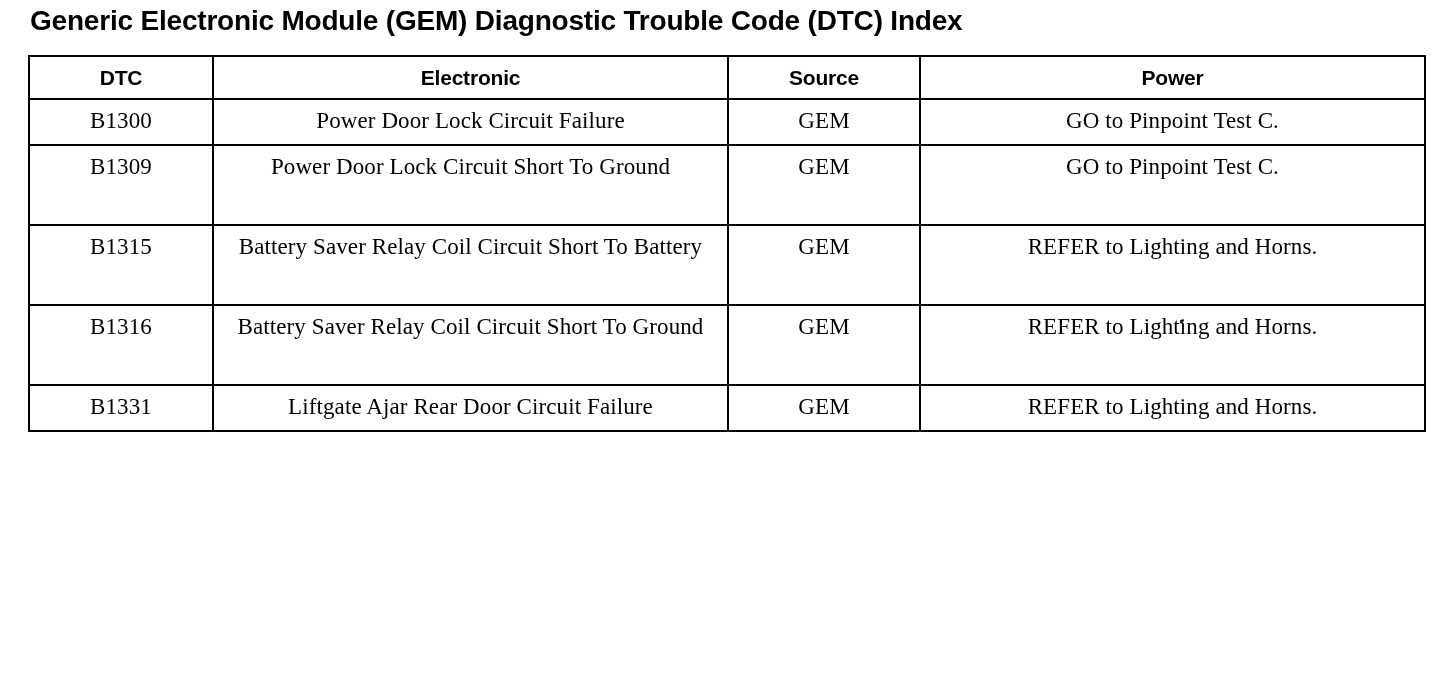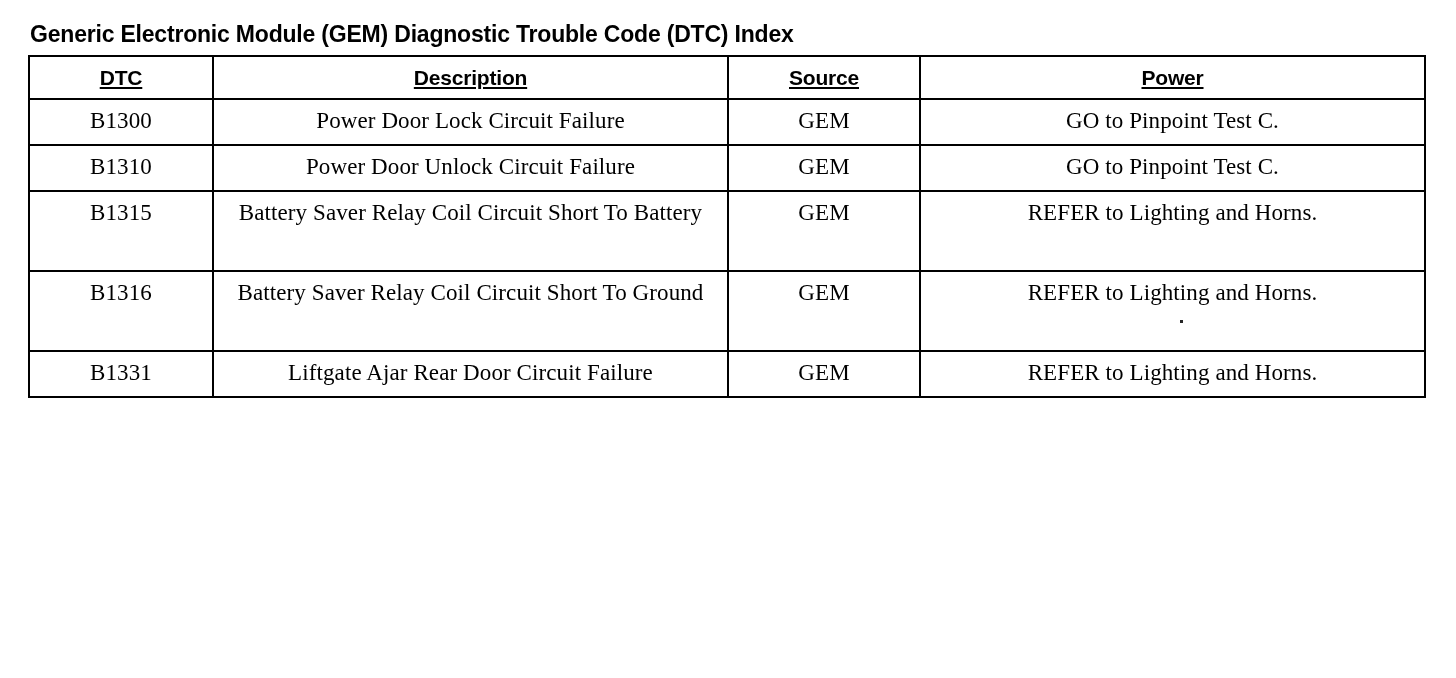--- a/index.html
+++ b/index.html
@@ -19,24 +19,24 @@
     position: relative;
     width: 1456px;
     height: 678px;
     background: #ffffff;
   }
 
   
   .doc-title {
     position: absolute;
     left: 30px;
-    top: 20px;
+    top: 7px;
     font-family: "Liberation Sans", "DejaVu Sans", sans-serif;
     font-weight: bold;
-    font-size: 23px;
+    font-size: 28px;
     line-height: 28px;
     letter-spacing: -0.2px;
     white-space: nowrap;
     color: #000000;
   }
 
   
   .dtc-table {
     position: absolute;
     left: 28px;
@@ -64,21 +64,20 @@
 
   
   .dtc-table thead th {
     font-family: "Liberation Sans", "DejaVu Sans", sans-serif;
     font-weight: bold;
     font-size: 21px;
     line-height: 24px;
     height: 41px;
     vertical-align: middle;
     letter-spacing: -0.2px;
-    text-decoration: underline;
   }
 
   
   .dtc-table tbody td {
     font-family: "Liberation Serif", "DejaVu Serif", serif;
     font-weight: normal;
     font-size: 23px;
     line-height: 36px;
     padding-top: 3px;
     padding-bottom: 3px;
@@ -115,51 +114,51 @@
   <table class="dtc-table">
     <colgroup>
       <col class="col-dtc">
       <col class="col-desc">
       <col class="col-source">
       <col class="col-action">
     </colgroup>
     <thead>
       <tr>
         <th>DTC</th>
-        <th>Description</th>
+        <th>Electronic</th>
         <th>Source</th>
         <th>Power</th>
       </tr>
     </thead>
     <tbody id="table-body">
         <tr>
           <td class="r-h1">
             <span class="cell-text">B1300</span>
           </td>
           <td class="r-h1">
             <span class="cell-text">Power Door Lock Circuit Failure</span>
           </td>
           <td class="r-h1">
             <span class="cell-text">GEM</span>
           </td>
           <td class="r-h1">
             <span class="cell-text">GO to Pinpoint Test C.</span>
           </td>
         </tr>
         <tr>
-          <td class="r-h1">
-            <span class="cell-text">B1310</span>
-          </td>
-          <td class="r-h1">
-            <span class="cell-text">Power Door Unlock Circuit Failure</span>
-          </td>
-          <td class="r-h1">
-            <span class="cell-text">GEM</span>
-          </td>
-          <td class="r-h1">
+          <td class="r-h2">
+            <span class="cell-text">B1309</span>
+          </td>
+          <td class="r-h2">
+            <span class="cell-text">Power Door Lock Circuit Short To Ground</span>
+          </td>
+          <td class="r-h2">
+            <span class="cell-text">GEM</span>
+          </td>
+          <td class="r-h2">
             <span class="cell-text">GO to Pinpoint Test C.</span>
           </td>
         </tr>
         <tr>
           <td class="r-h2">
             <span class="cell-text">B1315</span>
           </td>
           <td class="r-h2">
             <span class="cell-text">Battery Saver Relay Coil Circuit Short To Battery</span>
           </td>

